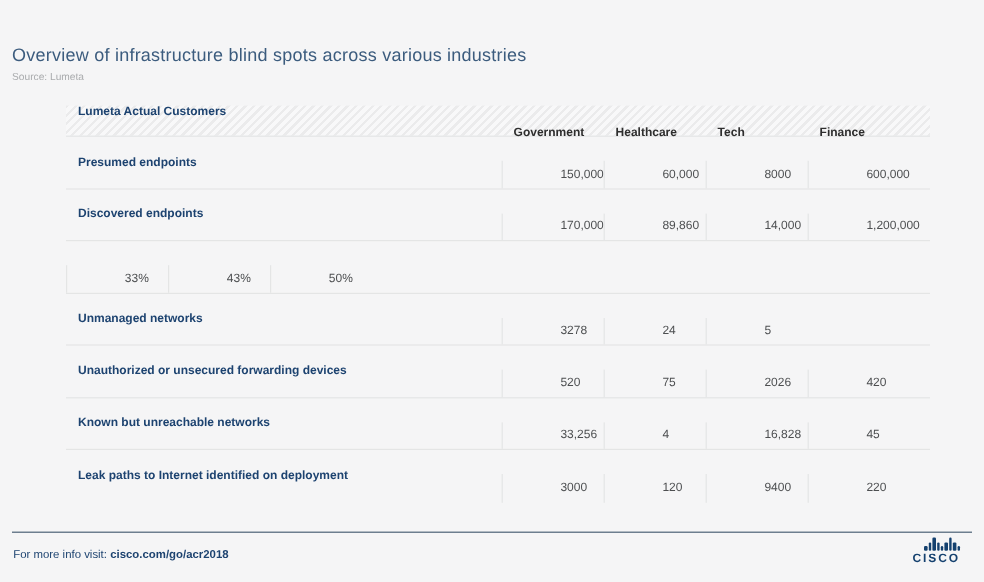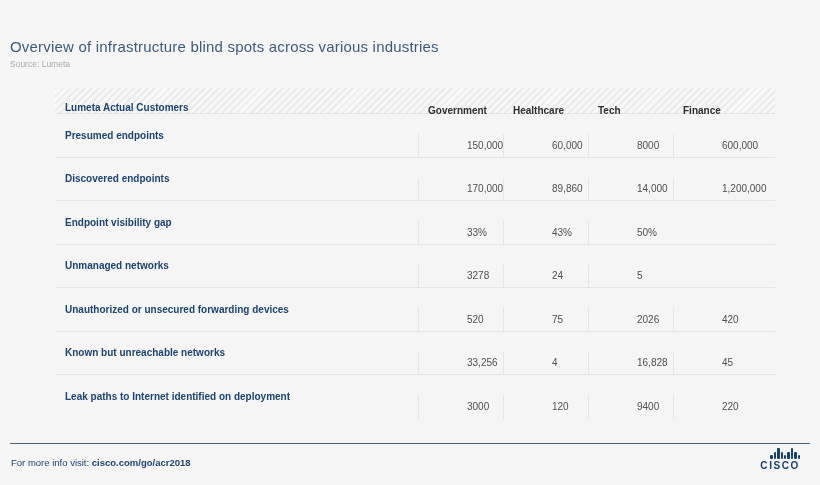--- a/index.html
+++ b/index.html
@@ -25,21 +25,21 @@
     color: #a9abad;
   }
   .table-wrap {
     position: absolute;
     left: 55px; top: 88px;
     width: 720px;
   }
   .thead {
     display: flex;
     height: 26px;
-    align-items: flex-end;
+    align-items: flex-start;
     background: repeating-linear-gradient(135deg, #ebebec 0px, #ebebec 2px, #f8f8f9 2px, #f8f8f9 5px);
     border-bottom: 1px solid #e4e5e5;
   }
   .trow {
     display: flex;
     height: 43.5px;
     align-items: center;
     border-bottom: 1px solid #e4e5e5;
   }
   .trow:last-child { border-bottom: none; }
@@ -152,21 +152,20 @@
       </div>
     <div class="c-val">
         <span class="cell-val">14,000</span>
       </div>
     <div class="c-val last">
         <span class="cell-val">1,200,000</span>
       </div>
   </div>
 
   <div class="trow">
-    <div class="c-label row-label">Endpoint visibility gap</div>
     <div class="c-val">
         <span class="cell-val">33%</span>
       </div>
     <div class="c-val">
         <span class="cell-val">43%</span>
       </div>
     <div class="c-val last">
         <span class="cell-val">50%</span>
       </div>
   </div>

